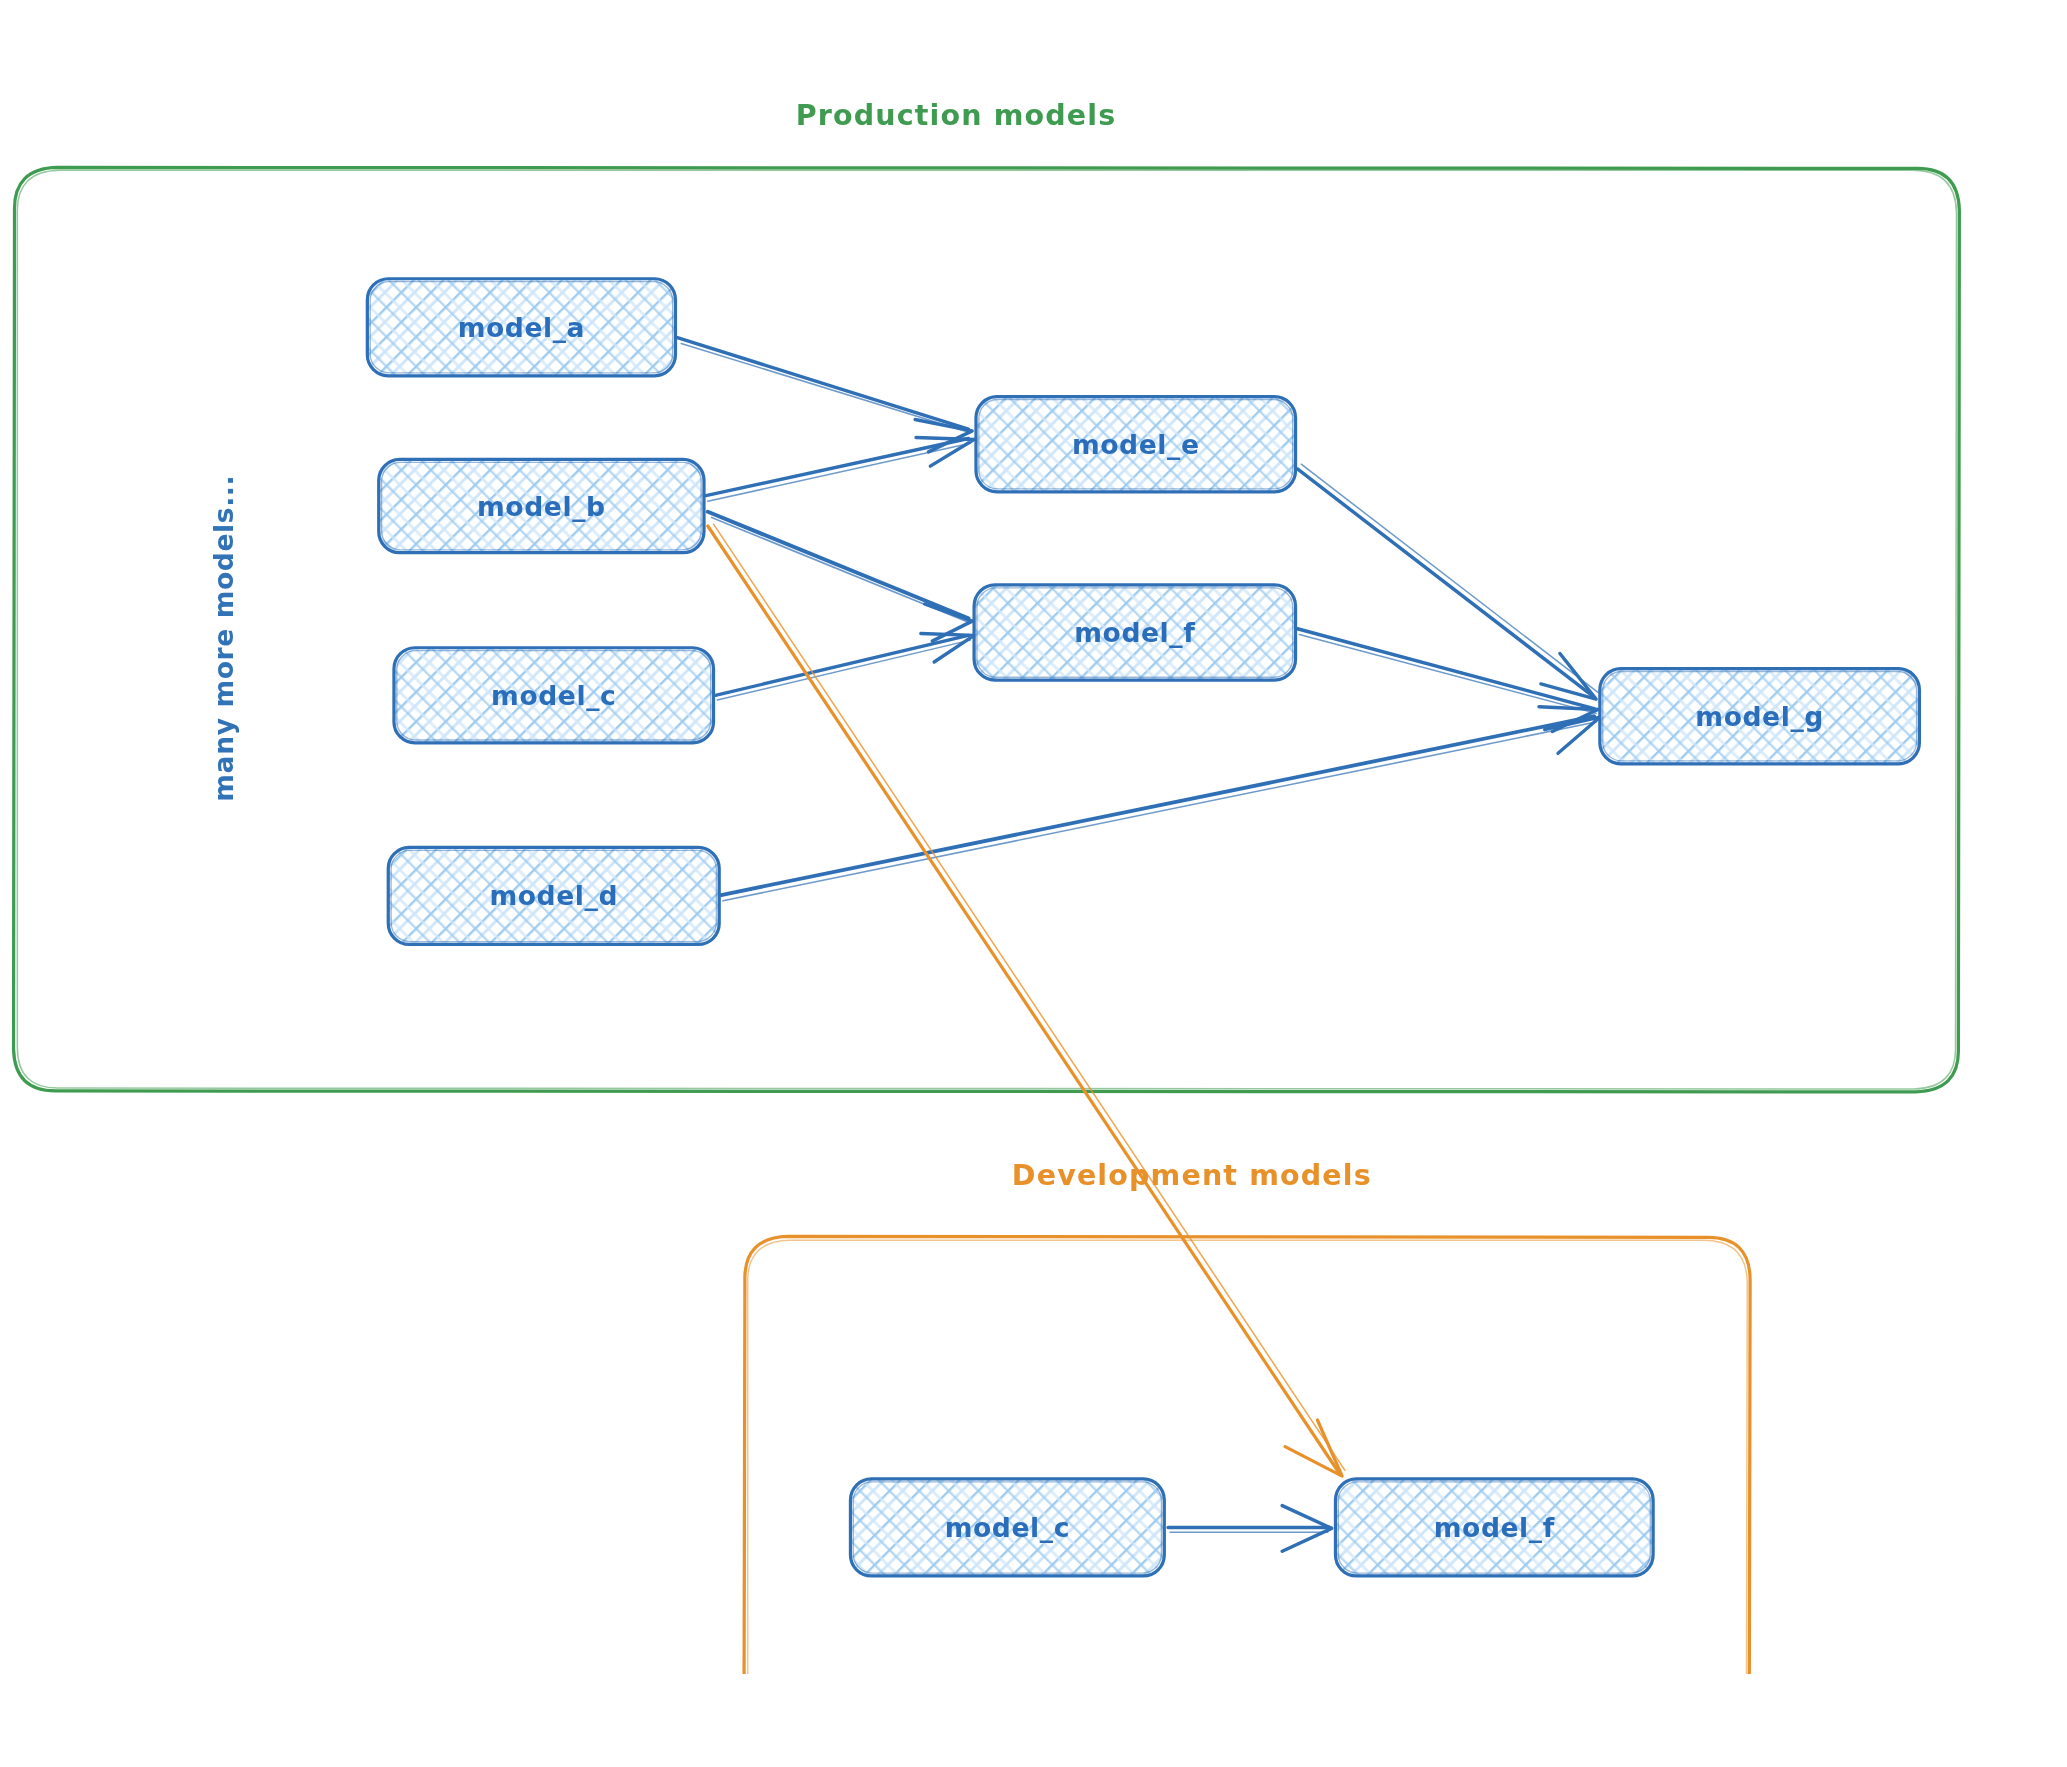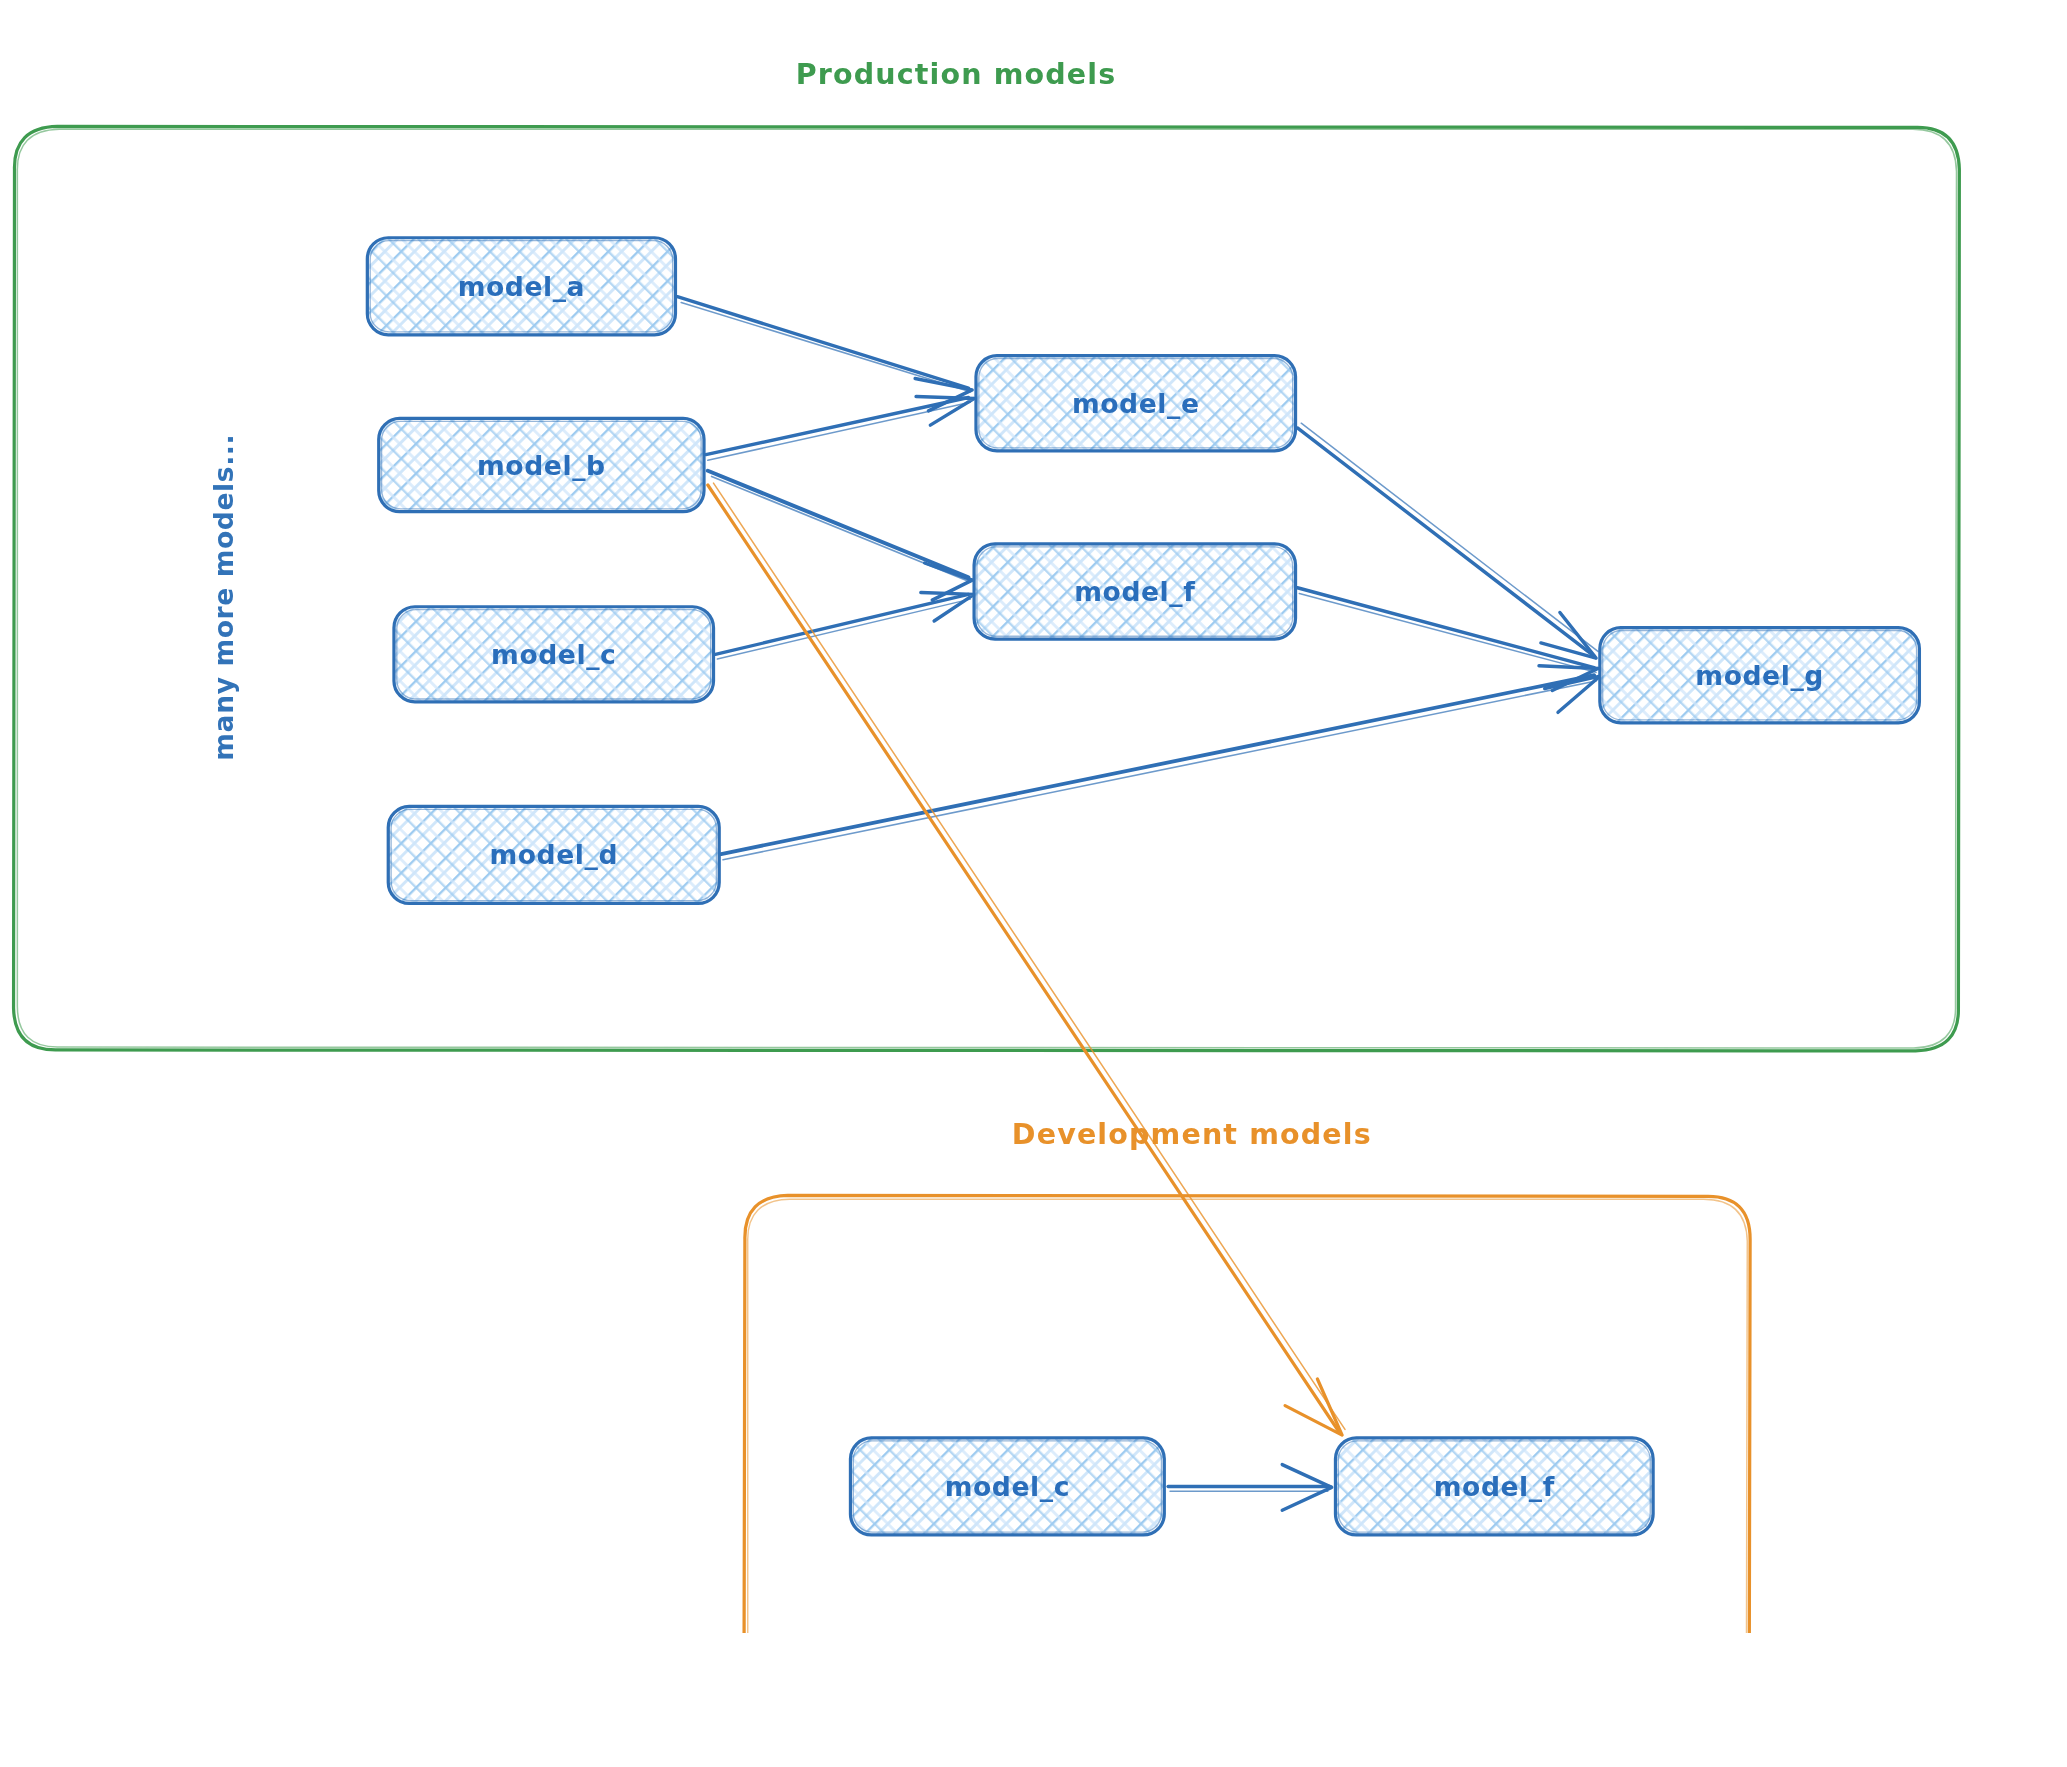--- a/index.html
+++ b/index.html
@@ -9,20 +9,21 @@
   }
   body {
     font-family: "DejaVu Sans", sans-serif;
   }
   #stage {
     position: relative;
     width: 2068px;
     height: 1633px;
     background: #ffffff;
     overflow: hidden;
+    margin-top: 41px;
   }
   #diagram {
     position: absolute;
     left: 0;
     top: 0;
     width: 2068px;
     height: 1767px;
   }
   .grp-title {
     font-family: "DejaVu Sans", sans-serif;

